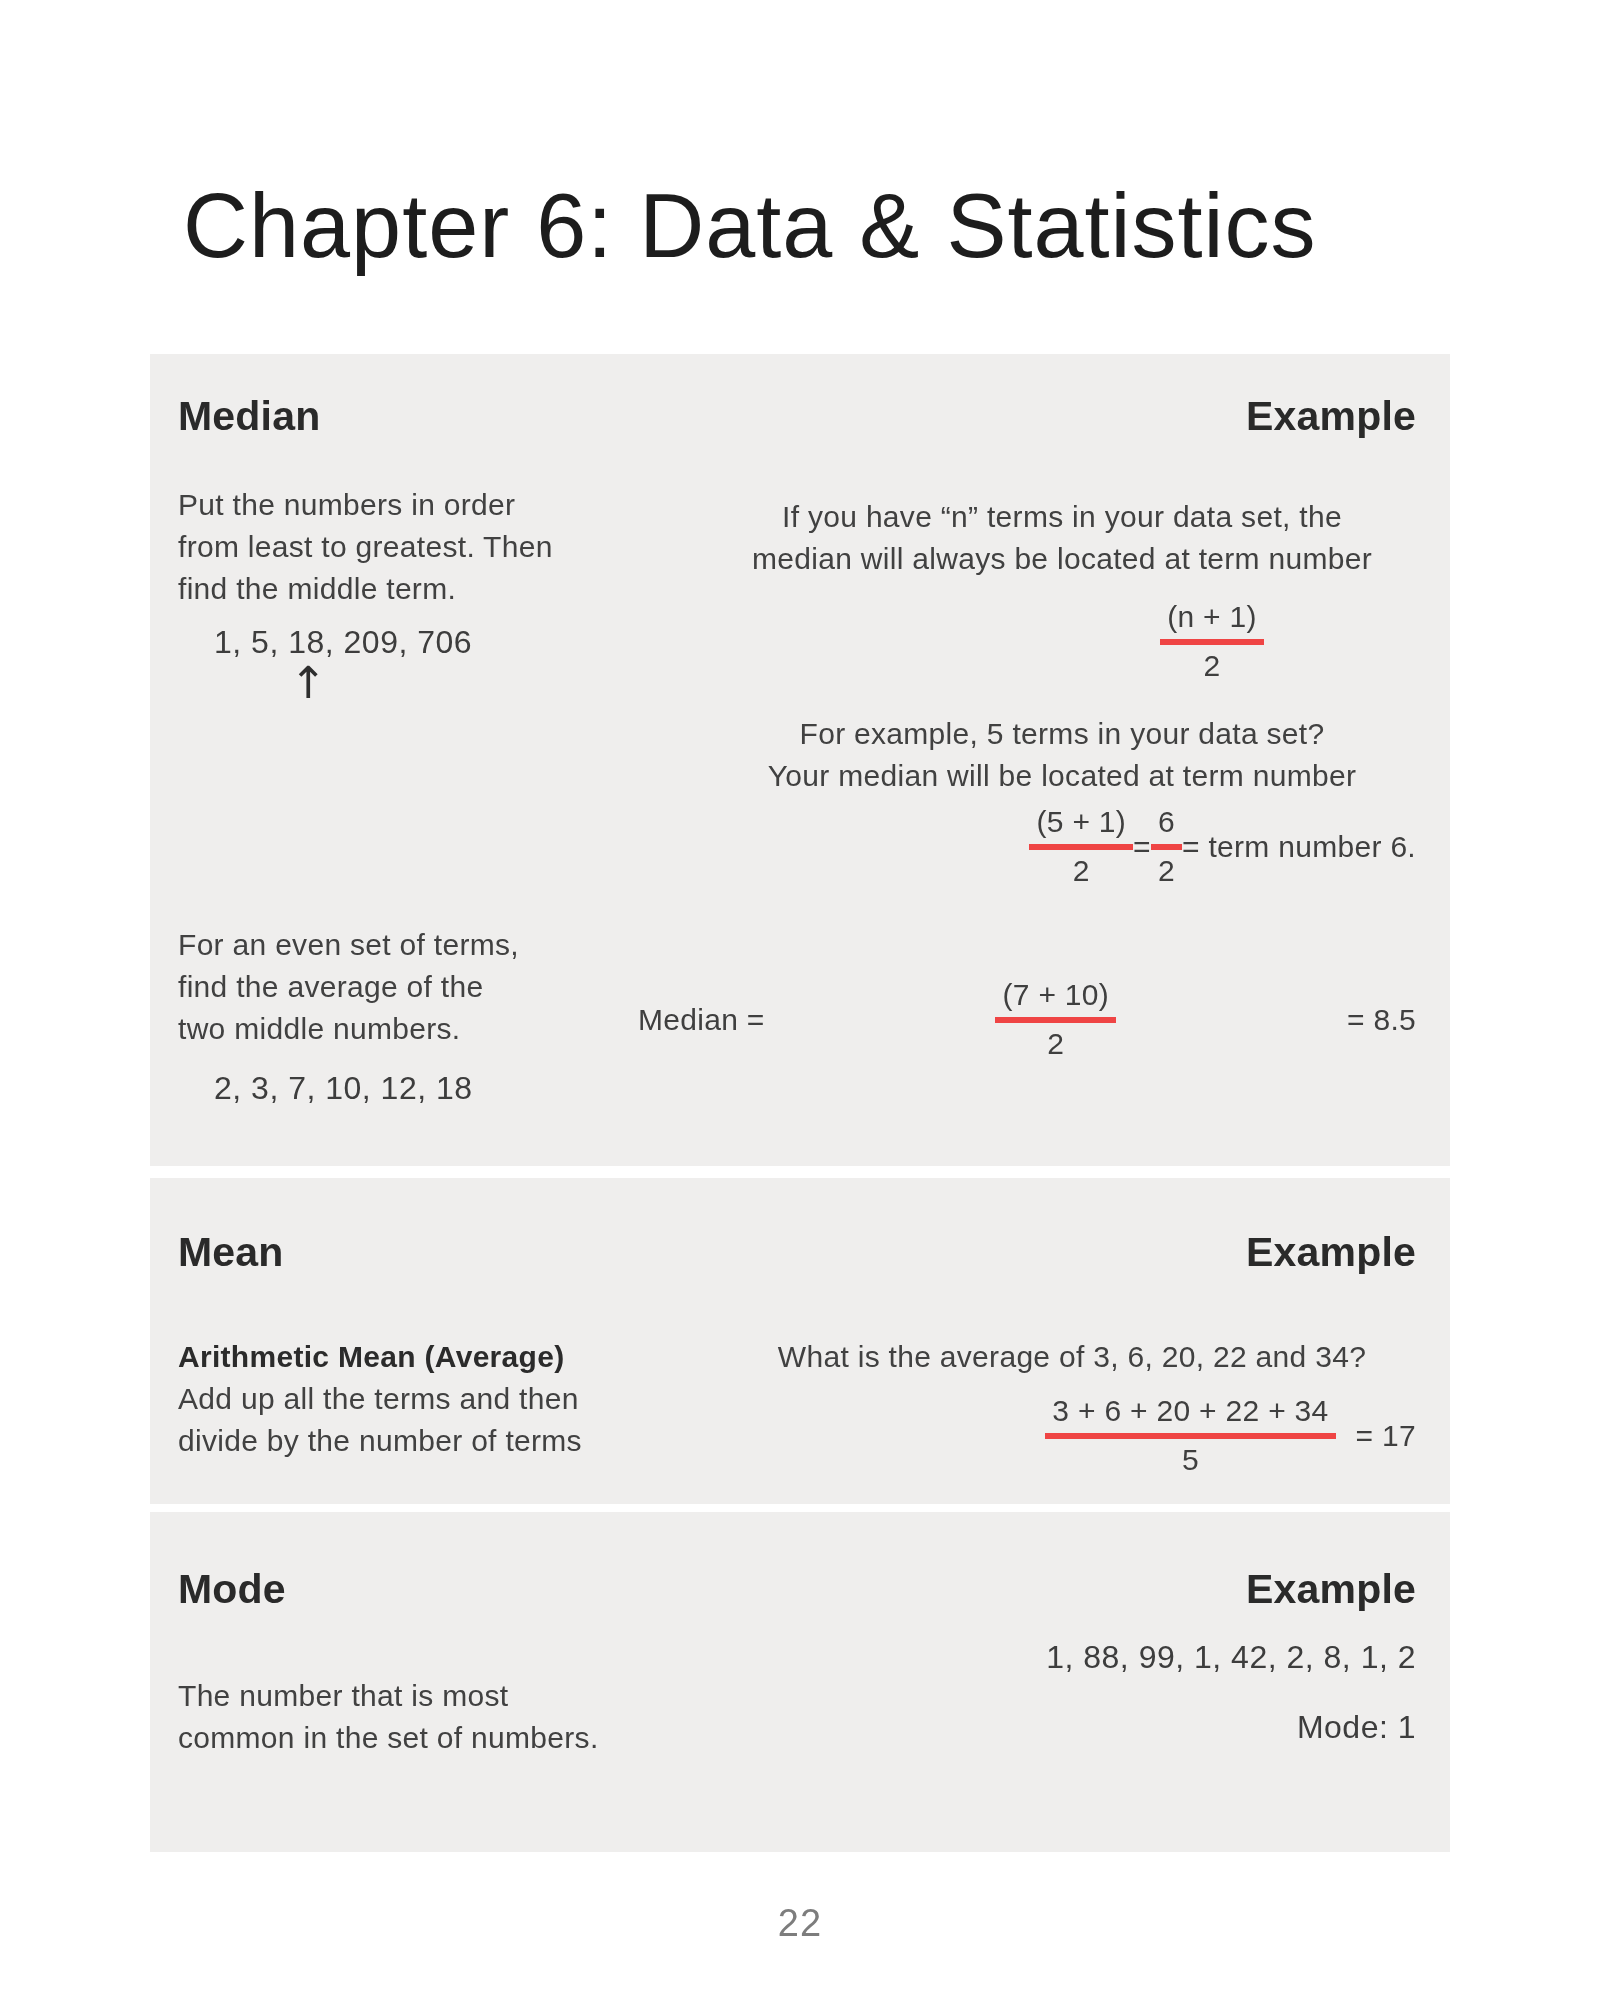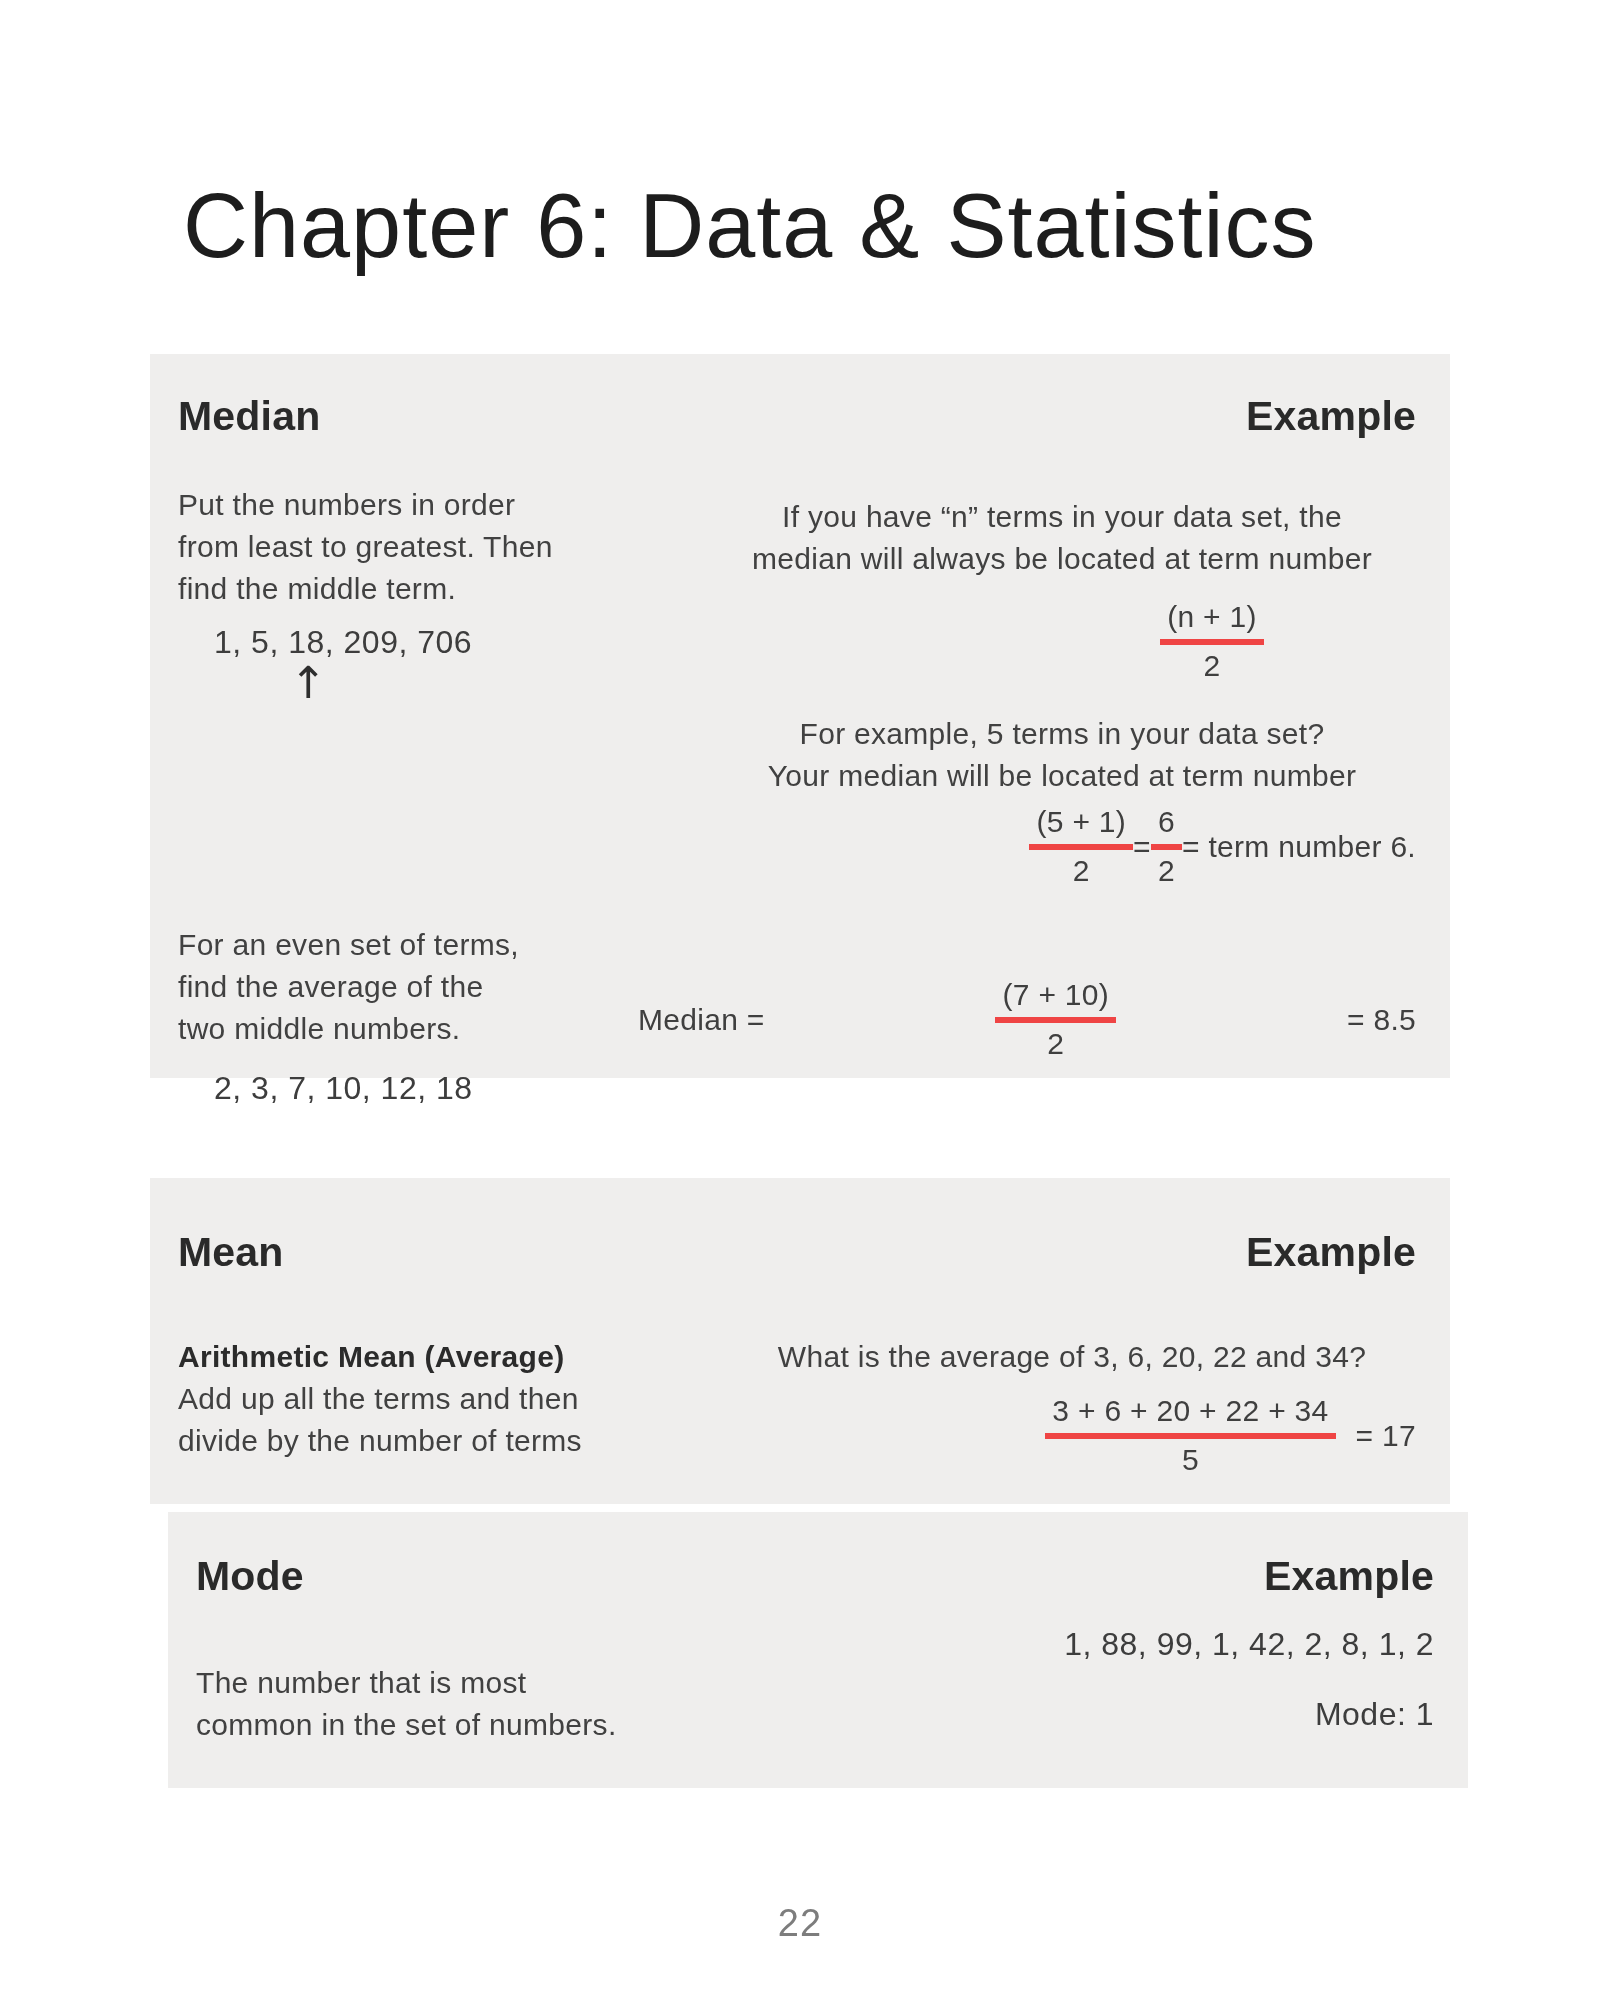--- a/index.html
+++ b/index.html
@@ -22,23 +22,23 @@
     line-height:1.2;
   }
   .box{
     position:absolute;
     left:150px;
     width:1300px;
     background:#efeeed;
     box-sizing:border-box;
     padding:40px 34px 0 28px;
   }
-  .box1{top:354px;height:724px;}
+  .box1{top:354px;height:812px;}
   .box2{top:1178px;height:326px;padding-top:52px;}
-  .box3{top:1512px;height:276px;padding-top:42px;margin-left:18px;}
+  .box3{top:1512px;height:340px;padding-top:55px;}
   .box-header{
     display:flex;
     justify-content:space-between;
     align-items:flex-start;
   }
   .box-header h2{
     margin:0;
     font-size:41px;
     line-height:44px;
     font-weight:700;

